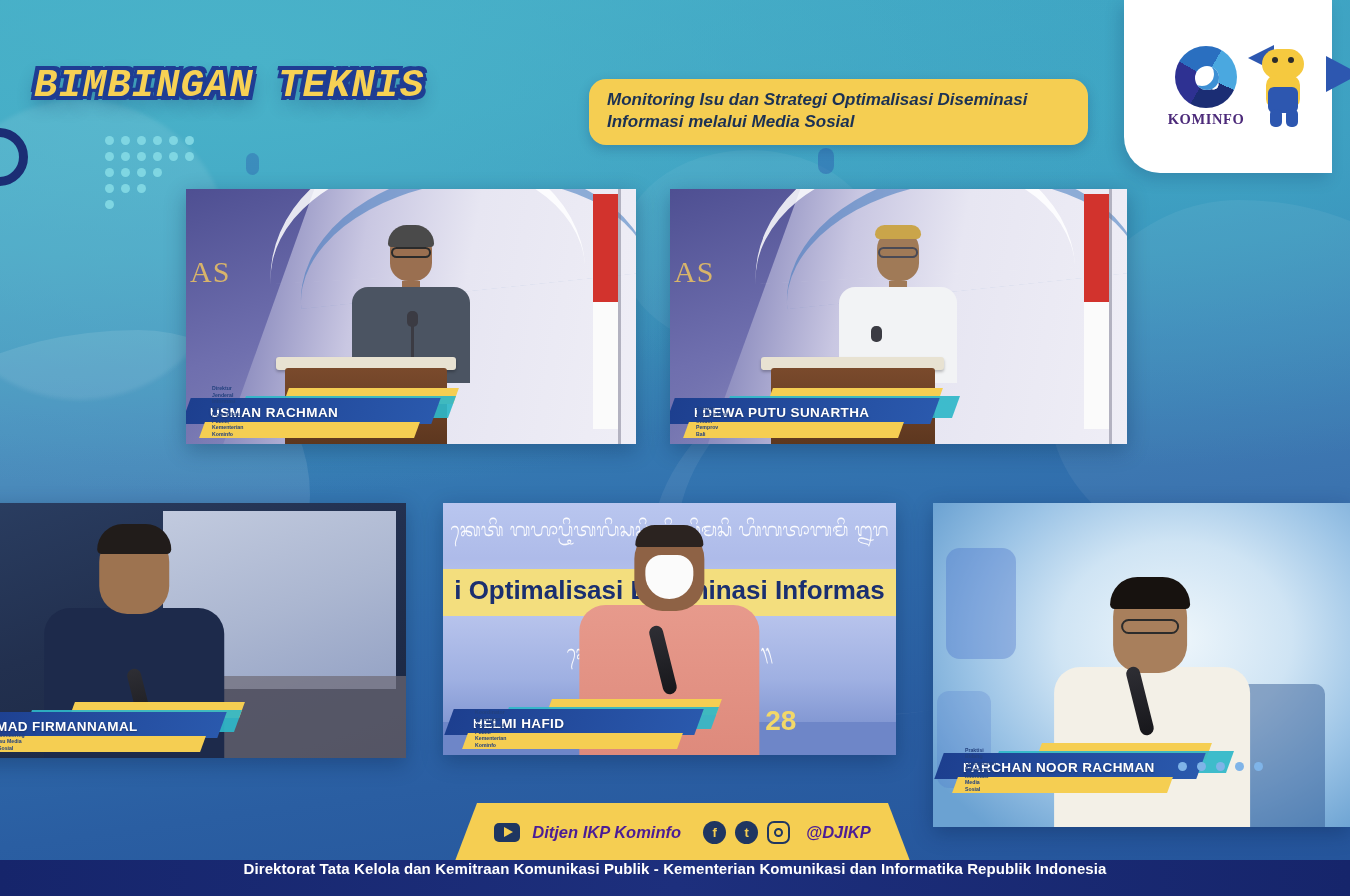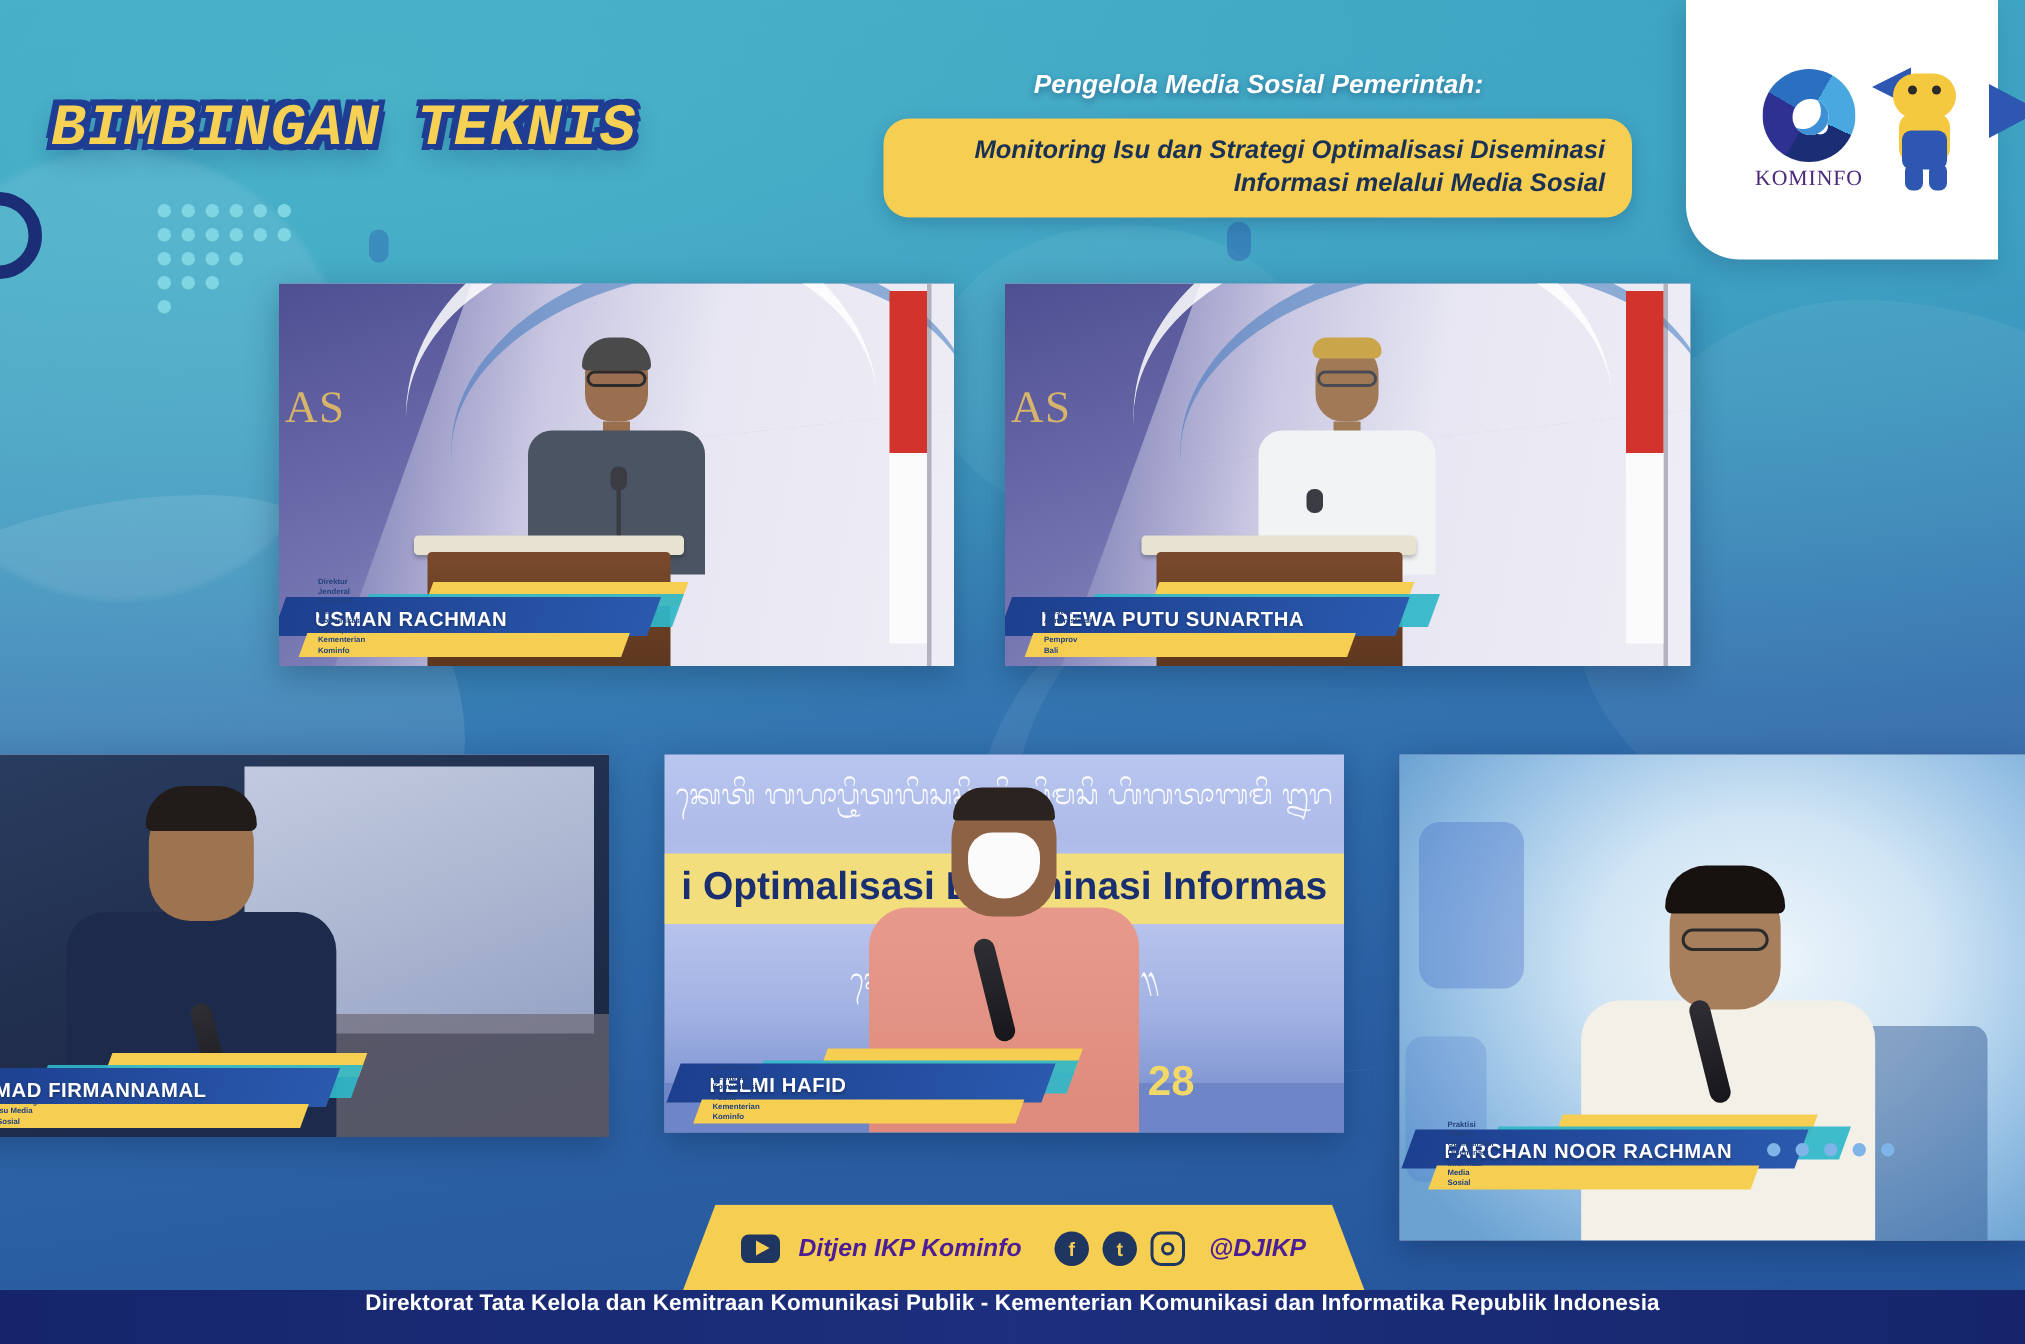--- a/index.html
+++ b/index.html
@@ -61,30 +61,30 @@
     font-family:Liberation Mono, monospace;
   }
   .hdr-sub{
     position:absolute;left:589px;top:46px;width:500px;text-align:center;
     color:#ffffff;font-size:17.5px;font-weight:700;font-style:italic;
     text-shadow:0 2px 5px rgba(10,30,80,.4);
   }
   .hdr-chip{
     position:absolute;left:589px;top:79px;width:499px;
     background:#f5ce52;border-radius:17px;padding:10px 18px 12px;
-    text-align:right;color:#1b3154;font-size:17px;font-weight:800;font-style:italic;
+    text-align:left;color:#1b3154;font-size:17px;font-weight:800;font-style:italic;
     line-height:1.28;box-shadow:0 4px 12px rgba(10,30,80,.22);
   }
 
   
   .kom-card{
     position:absolute;left:1124px;top:0;width:208px;height:173px;
     background:#ffffff;border-bottom-left-radius:36px;
     box-shadow:-4px 6px 16px rgba(10,30,80,.18);
-    display:flex;align-items:center;gap:8px;padding-left:44px;
+    display:flex;align-items:center;gap:8px;padding-left:44px;font-weight:bold;
   }
   .kom-logo{width:76px;display:flex;flex-direction:column;align-items:center;gap:3px;}
   .kom-mark{width:62px;height:62px;border-radius:50%;
     background:
       radial-gradient(circle at 62% 62%, #ffffff 0 9%, rgba(255,255,255,0) 10%),
       conic-gradient(from 210deg, #2e3192 0deg 90deg, #2a6fc0 90deg 180deg, #4aa8e0 180deg 265deg, #1b2d74 265deg 360deg);
     position:relative;}
   .kom-mark::after{content:"";position:absolute;left:20px;top:20px;width:24px;height:24px;
     border-radius:50%;background:#ffffff;
     box-shadow:inset -5px -4px 0 #3e90d4;}
@@ -254,21 +254,20 @@
       <i class="off"></i>
       <i class="off"></i>
   </div>
 
   <div class="left-logo">
     <div class="ring"></div>
 
   </div>
 
   <div class="hdr-title">BIMBINGAN TEKNIS</div>
-  <div class="hdr-sub">Pengelola Media Sosial Pemerintah:</div>
   <div class="hdr-chip">Monitoring Isu dan Strategi Optimalisasi Diseminasi Informasi melalui Media Sosial</div>
 
   <div class="kom-card">
     <div class="kom-logo">
       <div class="kom-mark"></div>
       <div class="kom-word">KOMINFO</div>
     </div>
     <div class="mascot">
       <div class="m-flag"></div>
       <div class="m-head"></div>

